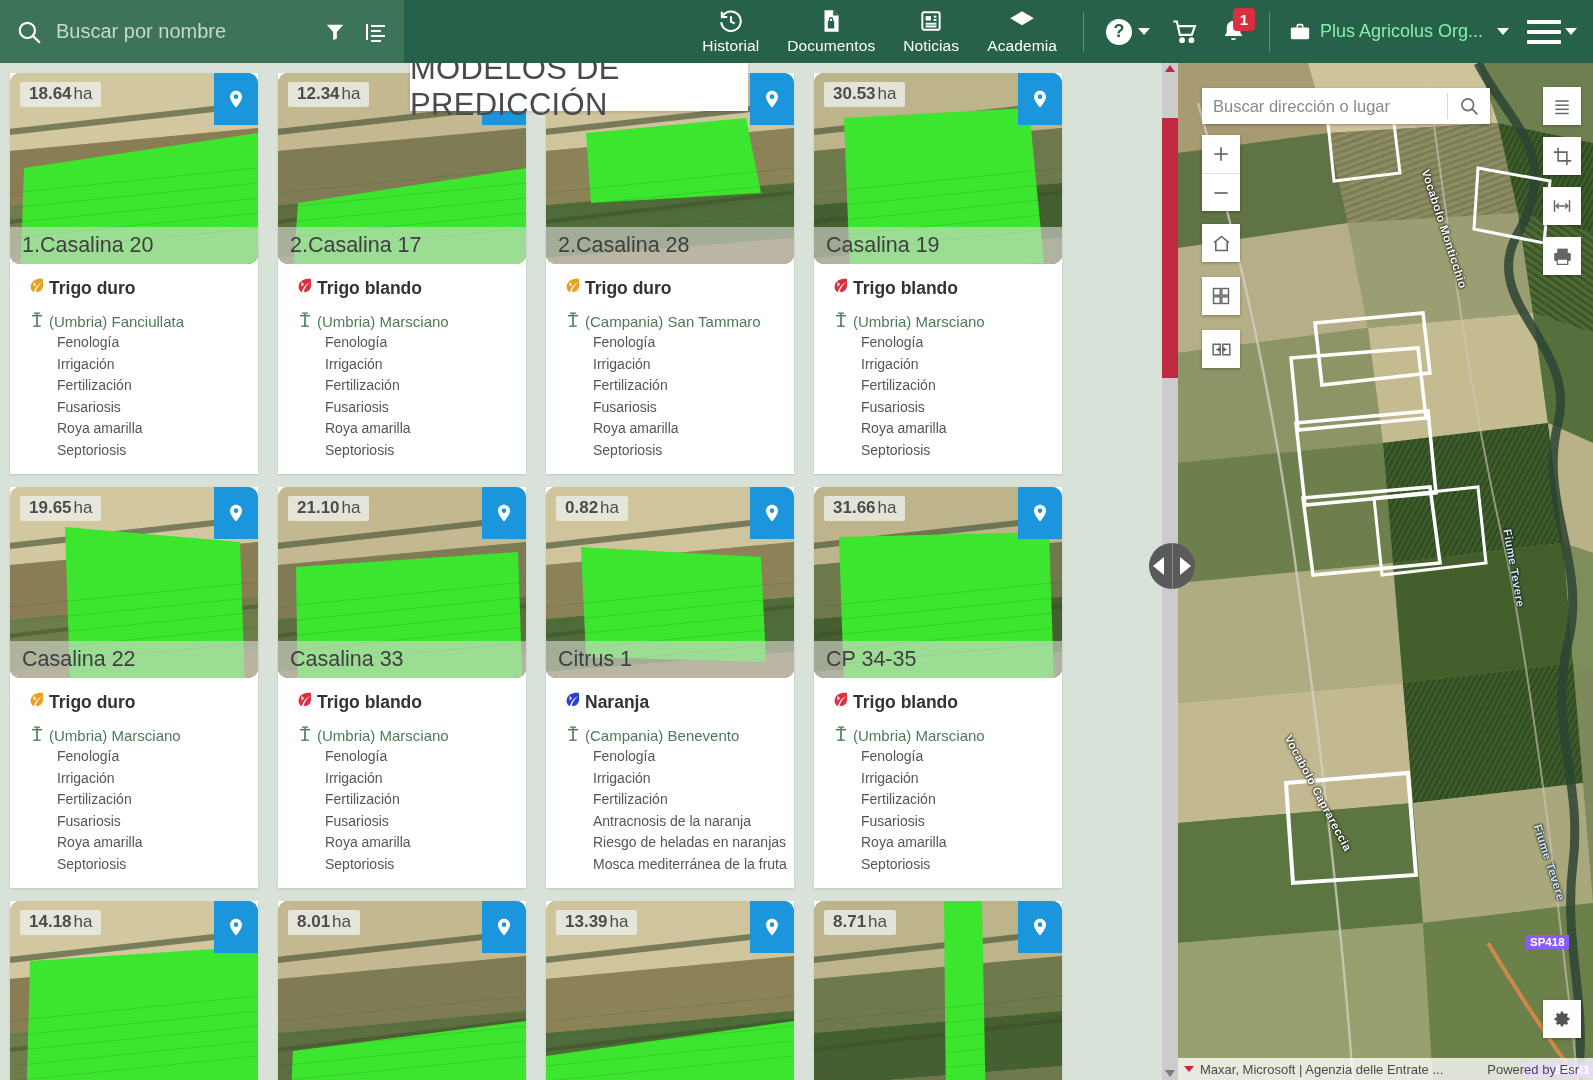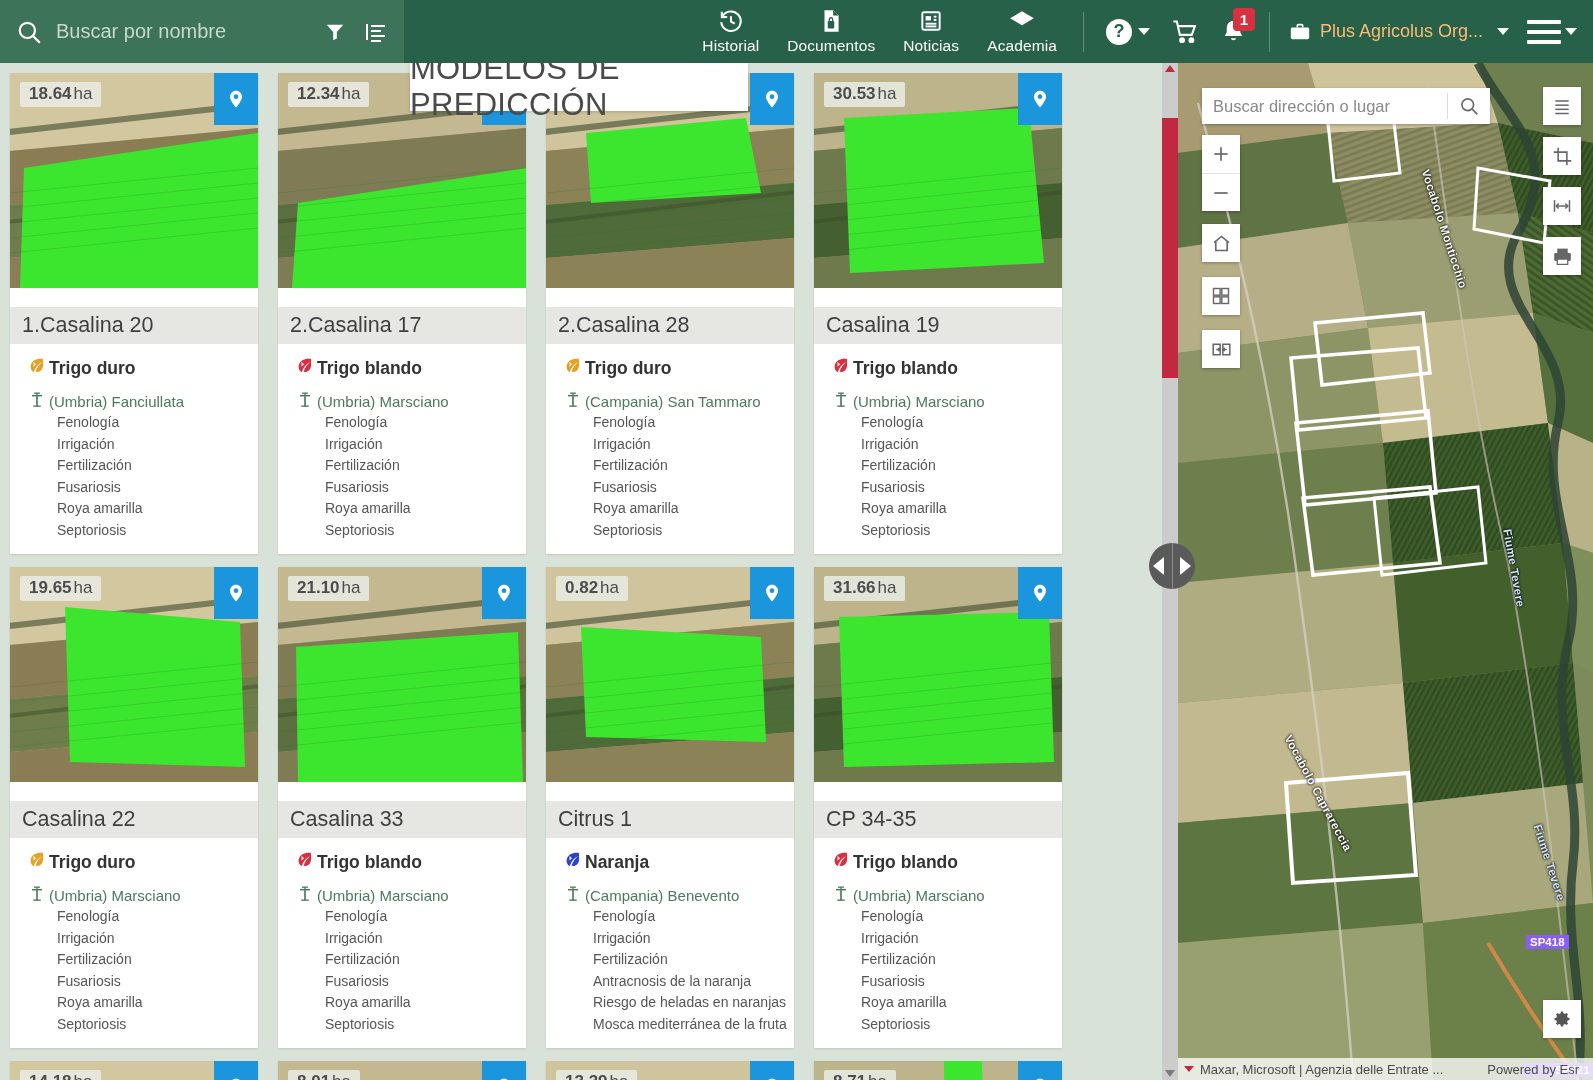--- a/index.html
+++ b/index.html
@@ -55,21 +55,21 @@
     color: #276149; font-size: 18px; font-weight: bold;
     display: flex; align-items: center; justify-content: center;
   }
   .caret { width:0;height:0;border-left:6px solid transparent;border-right:6px solid transparent;border-top:7px solid #fff; margin-left:6px;}
   .badge {
     position: absolute; top: 8px; right: 2px;
     background: #d8303f; color: #fff; font-size: 15px; font-weight: bold;
     min-width: 22px; height: 23px; border-radius: 4px;
     display: flex; align-items: center; justify-content: center; padding: 0 4px;
   }
-  .org-btn { display:flex; align-items:center; color:#fdba74; font-size:18px; cursor:pointer; padding: 0 6px;}
+  .org-btn { display:flex; align-items:center; color:#86efac; font-size:18px; cursor:pointer; padding: 0 6px;}
   .org-btn .txt { margin: 0 8px; max-width: 170px; overflow:hidden; white-space:nowrap;}
   .hamburger { display:flex; flex-direction:column; justify-content:center; gap:6px; cursor:pointer; margin-left: 12px;}
   .hamburger span { display:block; width:34px; height:4px; background:#fff; border-radius:1px;}
 
   
   .tooltip {
     position: absolute; top: 63px; left: 410px;
     width: 338px; height: 48px;
     background: #fff;
     display: flex; align-items: center; justify-content: center;
@@ -91,22 +91,23 @@
     grid-template-columns: repeat(4, 248px);
     gap: 13px 20px;
   }
   .card {
     width: 248px;
     background: #fff;
     box-shadow: 0 1px 2px rgba(0,0,0,.12);
     overflow: hidden;
   }
   .card-img {
-    position: relative; width: 248px; height: 271px;
+    position: relative; width: 248px; height: 191px;
     overflow: hidden;
+    border-radius: 10px;
   }
   .card-img .sat { position:absolute; inset:0; }
   .area-chip {
     position: absolute; top: 9px; left: 10px;
     background: rgba(233,235,228,.86);
     color: #4c4c4c; font-size: 17px;
     padding: 2px 9px 3px 9px; border-radius: 2px;
     z-index: 3;
   }
   .area-chip b { font-weight: bold; }

